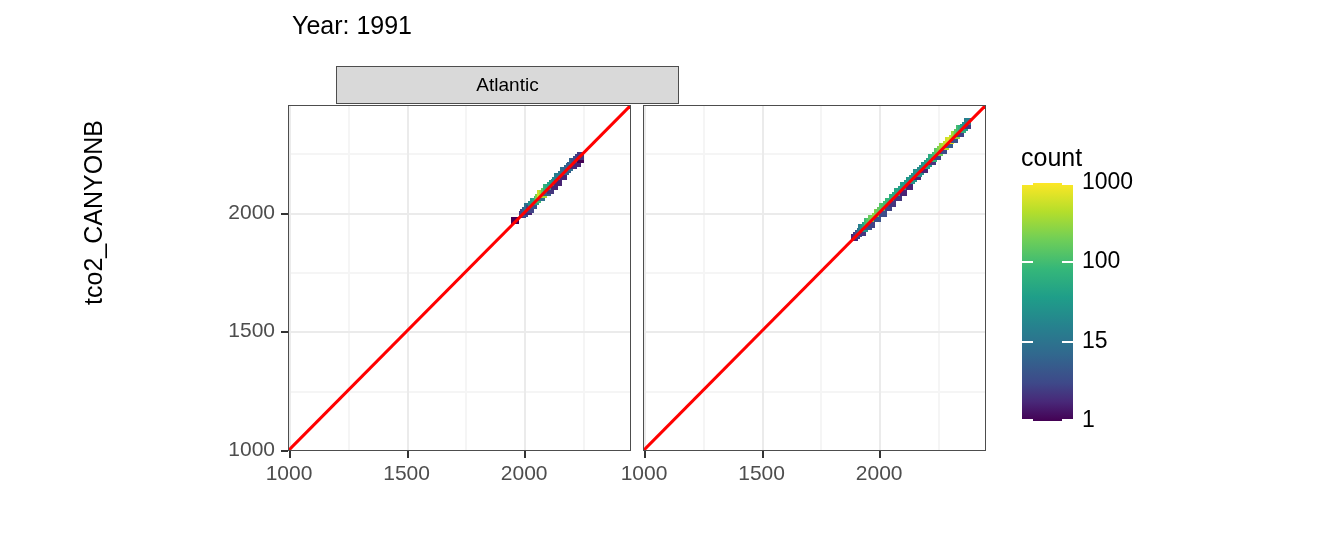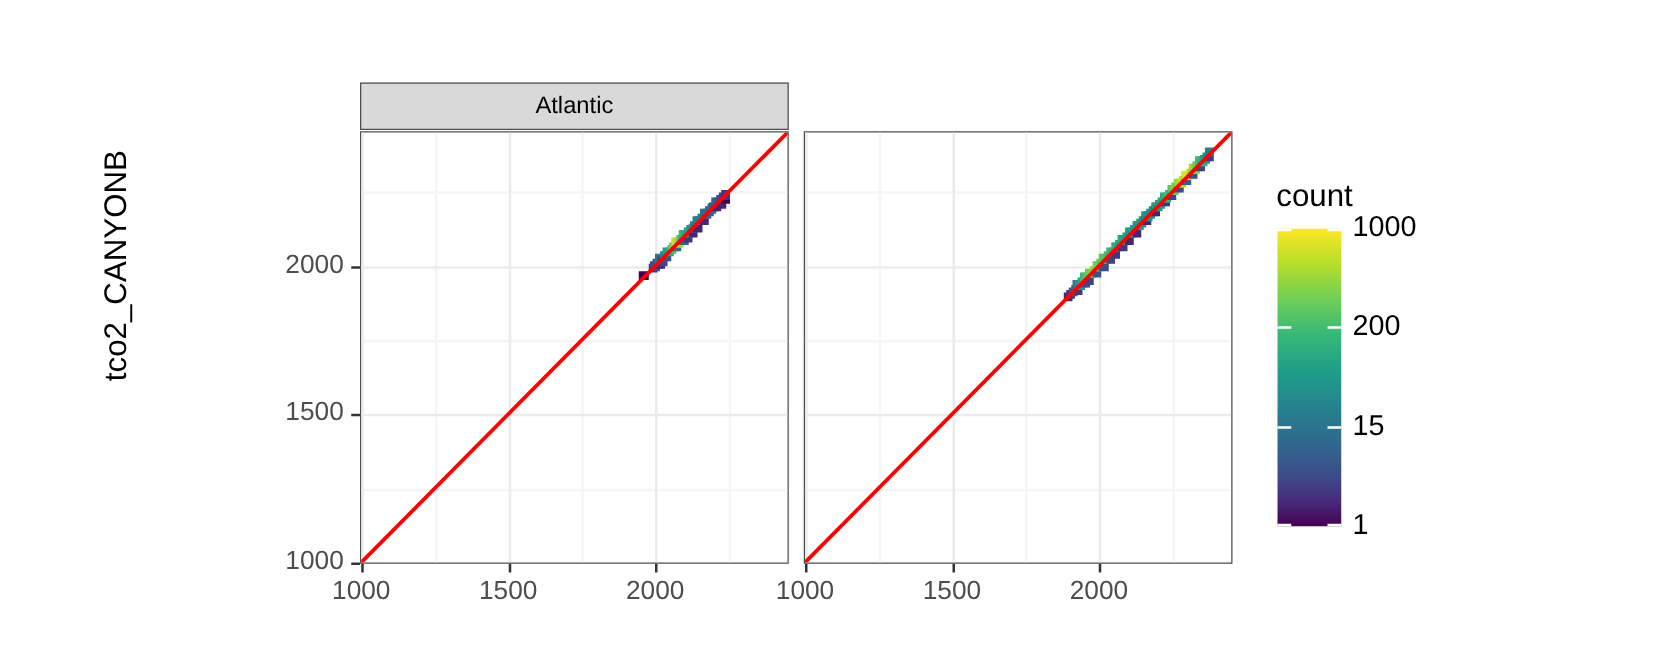--- a/index.html
+++ b/index.html
@@ -27,20 +27,21 @@
   
   .strip {
     position: absolute;
     height: 38px;
     background: #d9d9d9;
     border: 1px solid #4d4d4d;
     box-sizing: border-box;
     display: flex; align-items: center; justify-content: center;
     font-size: 19px;
     color: #000000;
+    margin-left: 48px;
   }
   #strip-atlantic { left: 288px; top: 66px; width: 343px; }
   #strip-pacific  { left: 643px; top: 66px; width: 343px; }
 
   
   .panel {
     position: absolute;
     top: 105px;
     width: 343px; height: 346px;
     background: #ffffff;
@@ -139,20 +140,21 @@
     font-size: 23px;
     color: #000000;
     white-space: nowrap;
   }
 </style>
 </head>
 <body>
 
 <div id="plot-root">
 
+  <div class="plot-title">Year: 1991</div>
 
   <div class="strip" id="strip-atlantic">
     <span>Atlantic</span>
   </div>
 
   <div class="panel" id="panel-atlantic">
     <div class="panel-inner" id="inner-atlantic">
         <div class="gx grid-minor" style="left: 58.7931px;"></div>
         <div class="gy grid-minor" style="top: 284.69px;"></div>
         <div class="gx grid-minor" style="left: 176.379px;"></div>
@@ -341,19 +343,19 @@
   <div class="legend-bar"></div>
   <div id="legend-ticks">
       <div class="legend-tick left" style="top: 419px;"></div>
       <div class="legend-tick right" style="top: 419px;"></div>
       <div class="legend-label" style="top: 406px;">1</div>
       <div class="legend-tick left" style="top: 340.667px;"></div>
       <div class="legend-tick right" style="top: 340.667px;"></div>
       <div class="legend-label" style="top: 326.667px;">15</div>
       <div class="legend-tick left" style="top: 261.333px;"></div>
       <div class="legend-tick right" style="top: 261.333px;"></div>
-      <div class="legend-label" style="top: 247.333px;">200</div>
+      <div class="legend-label" style="top: 247.333px;">100</div>
       <div class="legend-tick left" style="top: 183px;"></div>
       <div class="legend-tick right" style="top: 183px;"></div>
       <div class="legend-label" style="top: 168px;">1000</div>
     </div>
 
 </div>
 
 </body></html>

